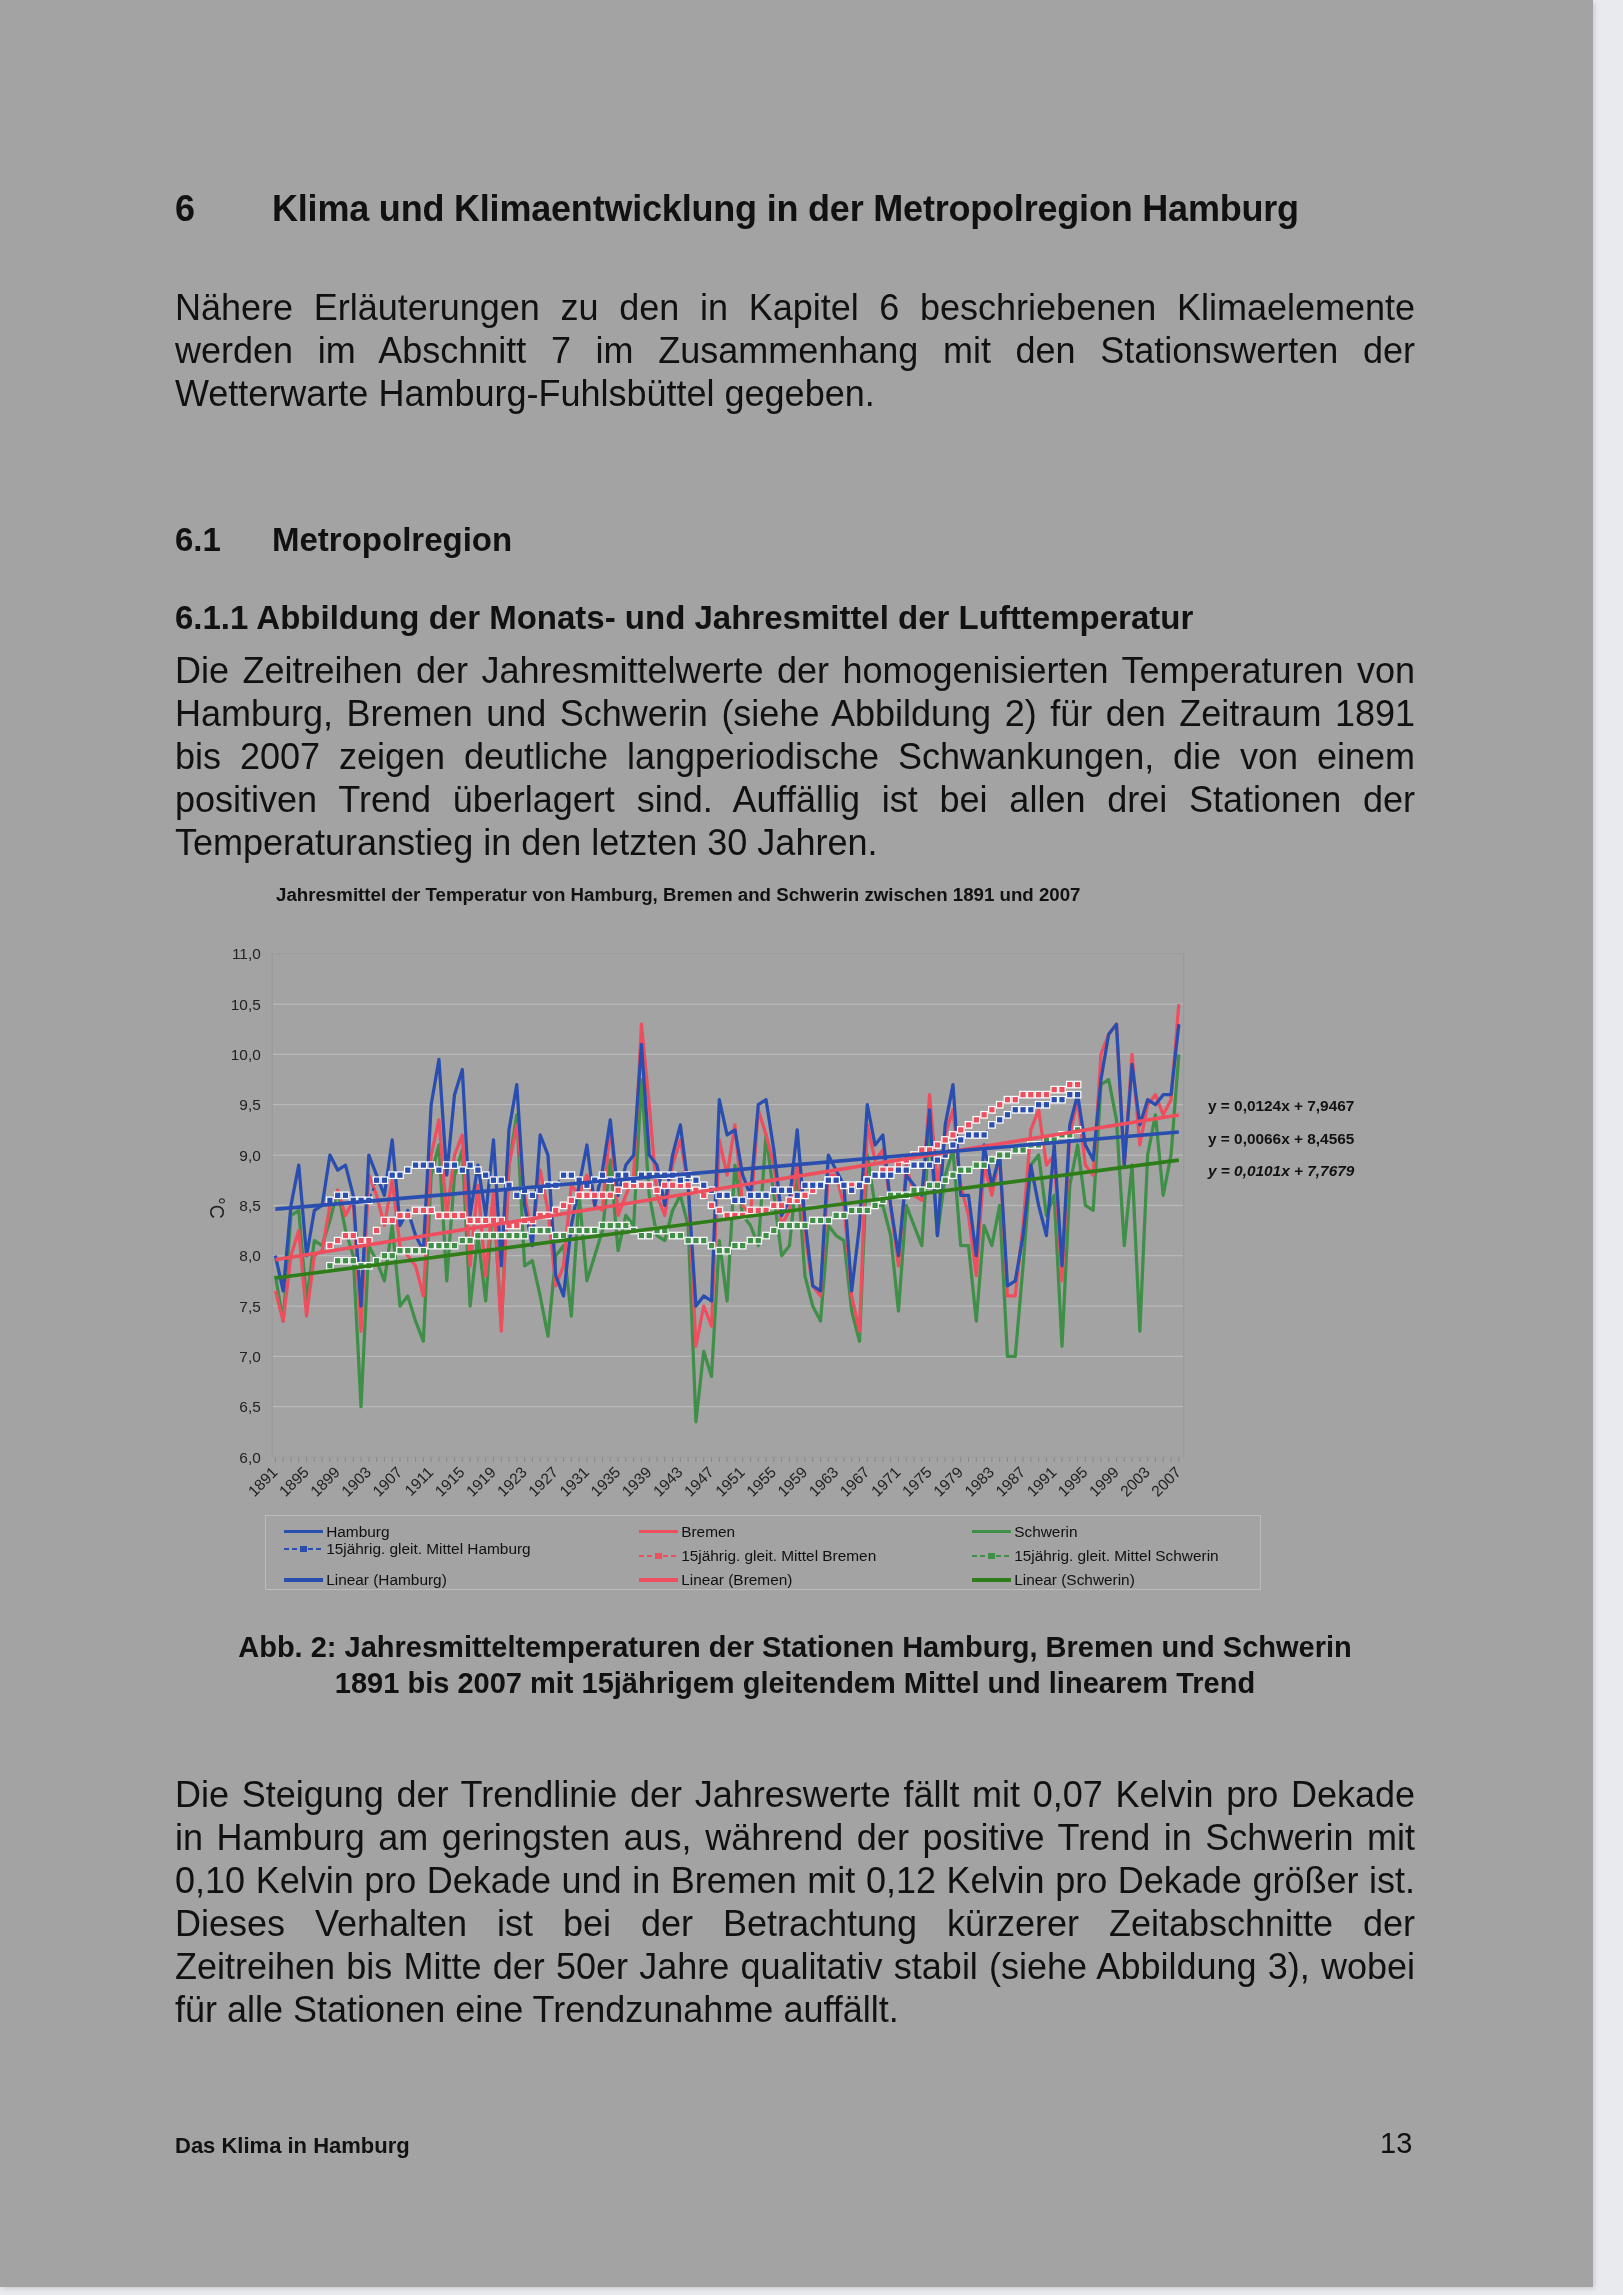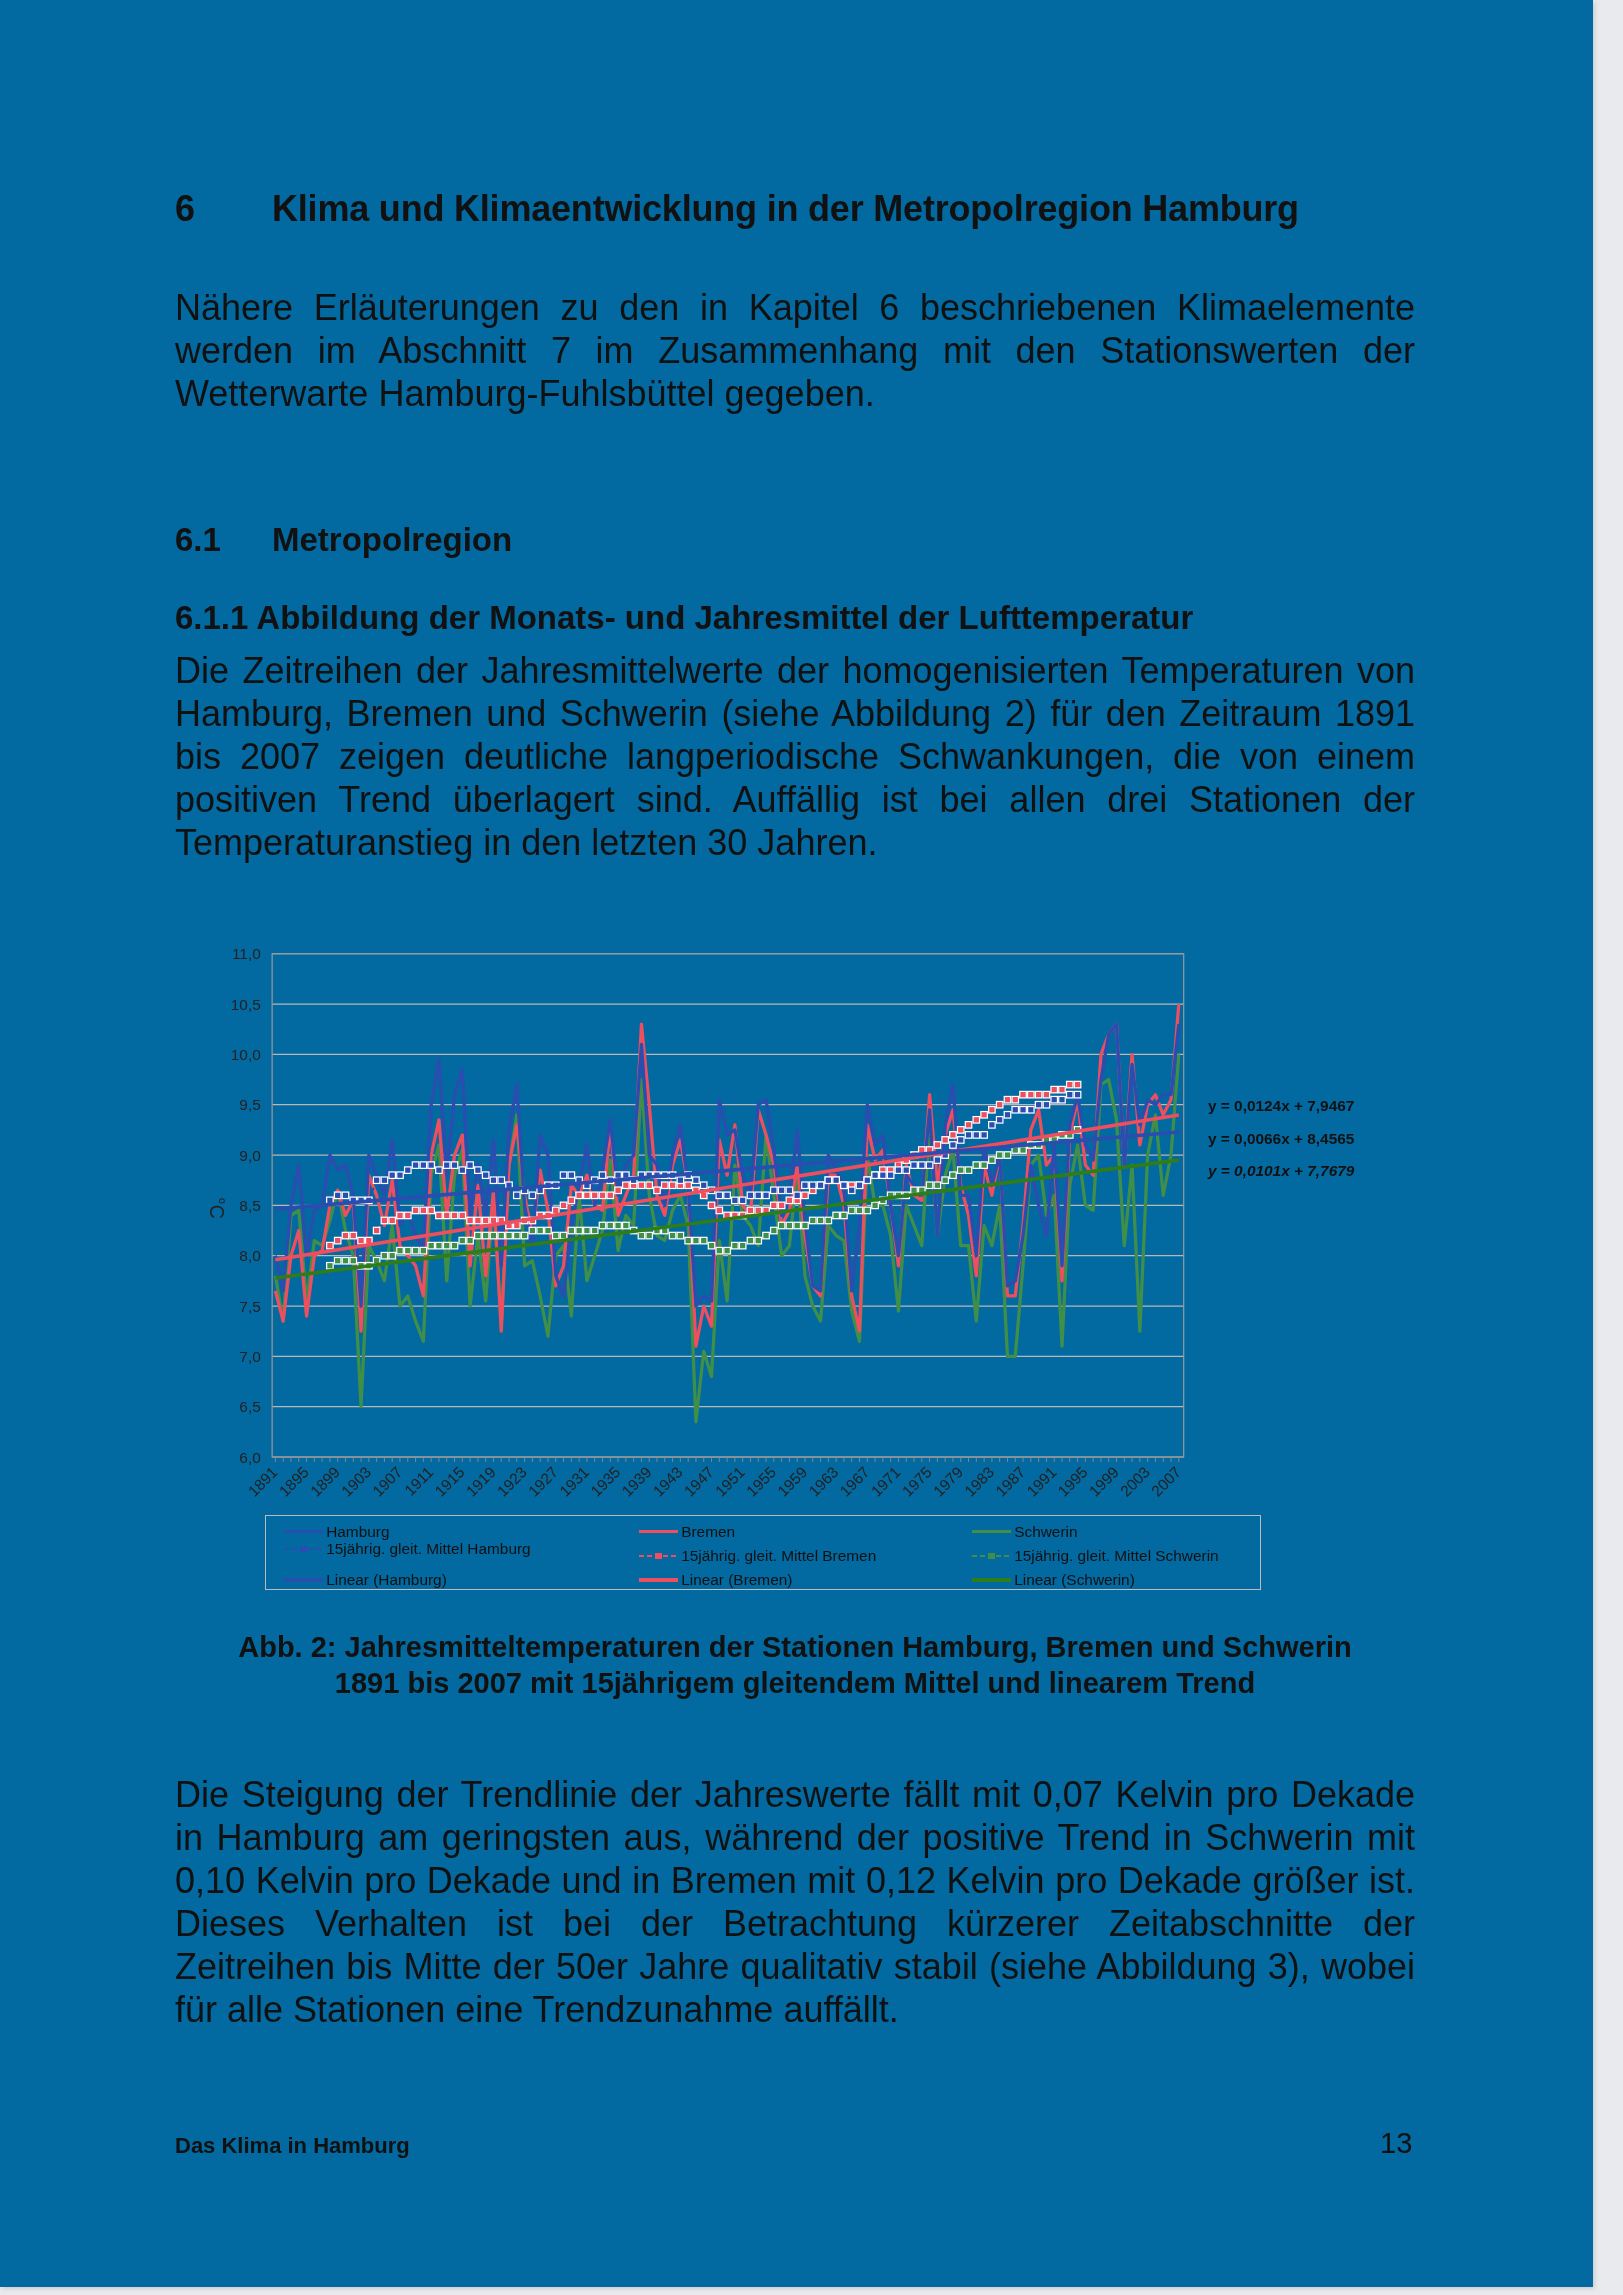--- a/index.html
+++ b/index.html
@@ -1,17 +1,17 @@
 <!DOCTYPE html>
 <html style="font-size:13px"><head>
 <meta charset="utf-8">
 <style>
   html, body { margin:0; padding:0; }
   body { width:1623px; height:2295px; background:#e9eaee; position:relative; font-family:"Liberation Sans", sans-serif; color:#111; overflow:hidden; }
-  .page { position:absolute; left:0; top:0; width:1593px; height:2287px; background:#0369a1; box-shadow: 1.6px 1.6px 4.9px rgba(0,0,0,0.15); }
+  .page { position:absolute; left:0; top:0; width:1593px; height:2287px; background:#a3a3a3; box-shadow: 1.6px 1.6px 4.9px rgba(0,0,0,0.15); }
   .h1 { position:absolute; left:175px; top:188px; font-size:36px; font-weight:bold; letter-spacing:-0.2px; }
   .h1 .num { display:inline-block; width:97px; }
   .para { position:absolute; left:175px; width:1240px; font-size:36px; line-height:43px; text-align:justify; }
   .h2 { position:absolute; left:175px; top:521px; font-size:33px; font-weight:bold; }
   .h2 .num { display:inline-block; width:97px; }
   .h3 { position:absolute; left:175px; top:599px; font-size:33px; font-weight:bold; }
   .chart-title { position:absolute; left:276px; top:884px; font-size:18.7px; font-weight:bold; }
   svg.chart { position:absolute; left:0; top:0; }
   .eq { position:absolute; left:1208px; font-size:15.4px; font-weight:bold; }
   .legend { position:absolute; left:265px; top:1515px; width:994px; height:73px; border:1.2px solid #bbb; font-size:15.4px; }
@@ -35,20 +35,21 @@
   <div class="h2">
     <span class="num">6.1</span><span>Metropolregion</span>
   </div>
 
   <div class="h3">
     <span>6.1.1</span> <span>Abbildung der Monats- und Jahresmittel der Lufttemperatur</span>
   </div>
 
   <div class="para" style="top:649px;">Die Zeitreihen der Jahresmittelwerte der homogenisierten Temperaturen von Hamburg, Bremen und Schwerin (siehe Abbildung 2) für den Zeitraum 1891 bis 2007 zeigen deutliche langperiodische Schwankungen, die von einem positiven Trend überlagert sind. Auffällig ist bei allen drei Stationen der Temperaturanstieg in den letzten 30 Jahren.</div>
 
+  <div class="chart-title">Jahresmittel der Temperatur von Hamburg, Bremen and Schwerin zwischen 1891 und 2007</div>
   <svg class="chart" id="chart" width="1593" height="1526" viewBox="0 0 1962 1880">
       <line x1="335" x2="1458" y1="1795" y2="1795" stroke="#b8b8b8" stroke-width="1.5"></line>
       <text x="321" y="1802" text-anchor="end" font-size="19" fill="#222" font-family="Liberation Sans, sans-serif">6,0</text>
       <line x1="335" x2="1458" y1="1733" y2="1733" stroke="#b8b8b8" stroke-width="1.5"></line>
       <text x="321" y="1740" text-anchor="end" font-size="19" fill="#222" font-family="Liberation Sans, sans-serif">6,5</text>
       <line x1="335" x2="1458" y1="1671" y2="1671" stroke="#b8b8b8" stroke-width="1.5"></line>
       <text x="321" y="1678" text-anchor="end" font-size="19" fill="#222" font-family="Liberation Sans, sans-serif">7,0</text>
       <line x1="335" x2="1458" y1="1609" y2="1609" stroke="#b8b8b8" stroke-width="1.5"></line>
       <text x="321" y="1616" text-anchor="end" font-size="19" fill="#222" font-family="Liberation Sans, sans-serif">7,5</text>
       <line x1="335" x2="1458" y1="1547" y2="1547" stroke="#b8b8b8" stroke-width="1.5"></line>

